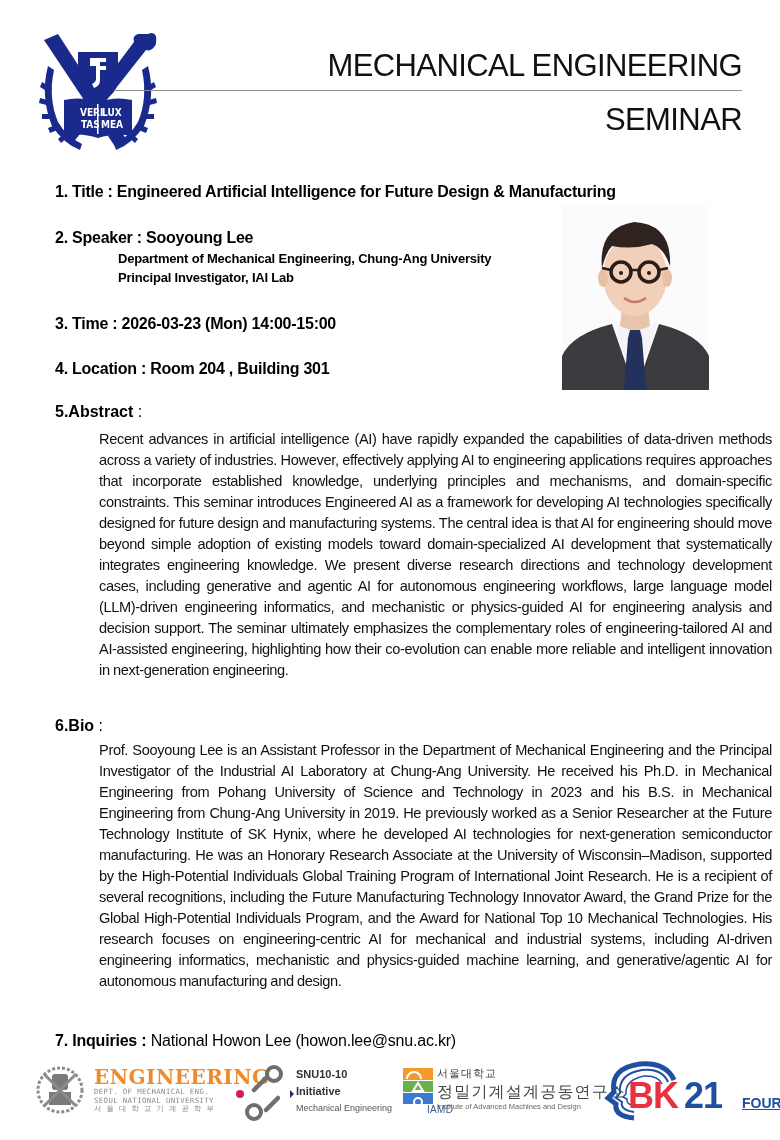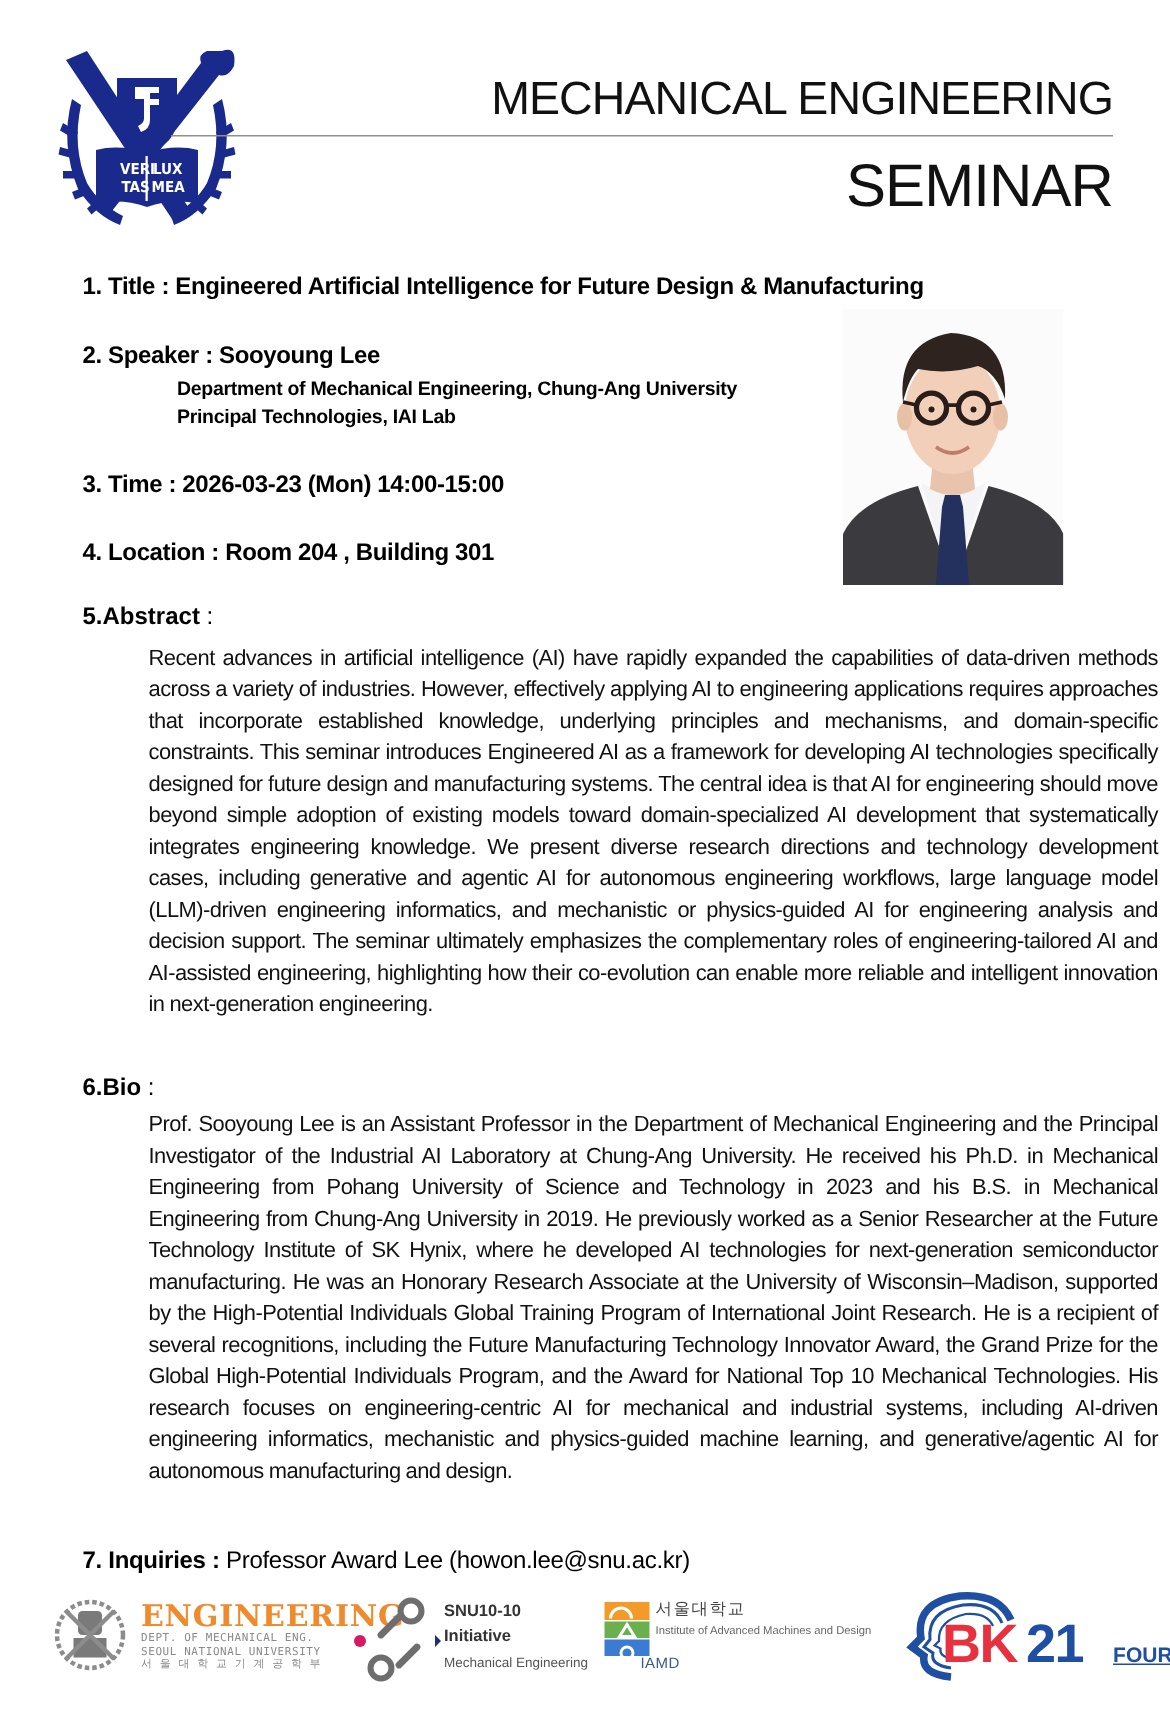--- a/index.html
+++ b/index.html
@@ -2,21 +2,21 @@
 <html><head>
   <meta charset="utf-8">
   <style>
     html, body { margin: 0; padding: 0; background: #ffffff; }
     body { width: 780px; height: 1140px; position: relative; overflow: hidden; font-family: "Liberation Sans", "DejaVu Sans", sans-serif; color: #000; }
 
     
     .logo-seal { position: absolute; left: 34px; top: 26px; width: 128px; height: 128px; }
     .header-title-1 { position: absolute; right: 38px; top: 48px; font-size: 31px; letter-spacing: -0.6px; font-weight: 400; color: #111; }
     .header-rule { position: absolute; left: 114px; right: 38px; top: 90px; height: 1px; background: #8f8f8f; }
-    .header-title-2 { position: absolute; right: 38px; top: 102px; font-size: 40px; letter-spacing: -0.6px; color: #111; }
+    .header-title-2 { position: absolute; right: 38px; top: 102px; font-size: 31px; letter-spacing: -0.6px; color: #111; }
 
     
     .item { position: absolute; left: 55px; font-weight: 700; font-size: 16px; letter-spacing: -0.25px; }
     .item-title { top: 183px; }
     .item-speaker { top: 229px; }
     .sub-line { position: absolute; left: 71px; font-weight: 700; font-size: 13px; letter-spacing: -0.2px; margin-left: 47px; }
     .sub-dept { top: 251px; }
     .sub-role { top: 270px; }
     .item-time { top: 315px; }
     .item-location { top: 360px; }
@@ -89,21 +89,21 @@
   </svg>
 </div>
 
 <div class="header-title-1">MECHANICAL ENGINEERING</div>
 <div class="header-rule"></div>
 <div class="header-title-2">SEMINAR</div>
 
 <div class="item item-title">1. Title : Engineered Artificial Intelligence  for Future Design &amp; Manufacturing</div>
 <div class="item item-speaker">2. Speaker : Sooyoung Lee</div>
 <div class="sub-line sub-dept">Department of Mechanical Engineering, Chung-Ang University</div>
-<div class="sub-line sub-role">Principal Technologies, IAI Lab</div>
+<div class="sub-line sub-role">Principal Investigator, IAI Lab</div>
 <div class="item item-time">3. Time : 2026-03-23 (Mon) 14:00-15:00</div>
 <div class="item item-location">4. Location : Room 204 , Building 301</div>
 
 <div class="photo">
   <svg viewBox="0 0 147 184" width="147" height="184">
     <rect width="147" height="184" fill="#fbfbfb"></rect>
 
     <path d="M0 184 L0 150 Q10 128 50 118 L73 184 Z" fill="#3b3b3f"></path>
     <path d="M147 184 L147 150 Q137 128 97 118 L74 184 Z" fill="#3b3b3f"></path>
 
@@ -131,21 +131,21 @@
     <path d="M62 92 Q73 100 84 92" fill="none" stroke="#c27c6c" stroke-width="2.5"></path>
   </svg>
 </div>
 
 <div class="section-head abstract-head"><b>5.Abstract</b><span> :</span></div>
 <div class="para abstract-text">Recent advances in artificial intelligence (AI) have rapidly expanded the capabilities of data-driven methods across a variety of industries. However, effectively applying AI to engineering applications requires approaches that incorporate established knowledge, underlying principles and mechanisms, and domain-specific constraints. This seminar introduces Engineered AI as a framework for developing AI technologies specifically designed for future design and manufacturing systems. The central idea is that AI for engineering should move beyond simple adoption of existing models toward domain-specialized AI development that systematically integrates engineering knowledge. We present diverse research directions and technology development cases, including generative and agentic AI for autonomous engineering workflows, large language model (LLM)-driven engineering informatics, and mechanistic or physics-guided AI for engineering analysis and decision support. The seminar ultimately emphasizes the complementary roles of engineering-tailored AI and AI-assisted engineering, highlighting how their co-evolution can enable more reliable and intelligent innovation in next-generation engineering.</div>
 
 <div class="section-head bio-head"><b>6.Bio</b><span> :</span></div>
 <div class="para bio-text">Prof. Sooyoung Lee is an Assistant Professor in the Department of Mechanical Engineering and the Principal Investigator of the Industrial AI Laboratory at Chung-Ang University. He received his Ph.D. in Mechanical Engineering from Pohang University of Science and Technology in 2023 and his B.S. in Mechanical Engineering from Chung-Ang University in 2019. He previously worked as a Senior Researcher at the Future Technology Institute of SK Hynix, where he developed AI technologies for next-generation semiconductor manufacturing. He was an Honorary Research Associate at the University of Wisconsin–Madison, supported by the High-Potential Individuals Global Training Program of International Joint Research. He is a recipient of several recognitions, including the Future Manufacturing Technology Innovator Award, the Grand Prize for the Global High-Potential Individuals Program, and the Award for National Top 10 Mechanical Technologies. His research focuses on engineering-centric AI for mechanical and industrial systems, including AI-driven engineering informatics, mechanistic and physics-guided machine learning,  and generative/agentic AI for autonomous manufacturing and design.</div>
 
-<div class="inquiry"><b>7. Inquiries :</b><span> Professor Award Lee (howon.lee@snu.ac.kr)</span></div>
+<div class="inquiry"><b>7. Inquiries :</b><span> National Howon Lee (howon.lee@snu.ac.kr)</span></div>
 
 <div class="footer">
   <svg class="f-seal" viewBox="0 0 48 48">
     <circle cx="24" cy="24" r="22" fill="none" stroke="#8c8c8c" stroke-width="3" stroke-dasharray="3 2"></circle>
     <rect x="16" y="8" width="16" height="16" rx="3" fill="#7a7a7a"></rect>
     <rect x="13" y="26" width="22" height="13" fill="#7a7a7a"></rect>
     <path d="M8 8 L40 40 M40 8 L8 40" stroke="#8c8c8c" stroke-width="3"></path>
   </svg>
 
   <div class="f-eng">
@@ -173,20 +173,21 @@
     <rect x="2" y="2" width="30" height="12" fill="#f39a2a"></rect>
     <path d="M6 13 A7 7 0 0 1 20 13" fill="none" stroke="#fff" stroke-width="2"></path>
     <rect x="2" y="15" width="30" height="11" fill="#6ab04c"></rect>
     <path d="M12 25 L17 17 L22 25 Z" fill="none" stroke="#fff" stroke-width="2"></path>
     <rect x="2" y="27" width="30" height="11" fill="#3b7bd1"></rect>
     <circle cx="17" cy="36" r="4" fill="none" stroke="#fff" stroke-width="2"></circle>
   </svg>
   <div class="f-iamd-label">IAMD</div>
   <div class="f-iamd-text">
     <div class="k1">서울대학교</div>
+    <div class="k2">정밀기계설계공동연구소</div>
     <div class="en">Institute of Advanced Machines and Design</div>
   </div>
 
   <svg class="f-bk-mark" viewBox="0 0 80 64">
     <path d="M30 58 Q10 56 12 44 L4 38 L10 32 Q6 8 36 4 Q62 2 70 20" fill="none" stroke="#1f4fa3" stroke-width="5"></path>
     <path d="M30 52 Q16 50 18 42 L12 38 L16 33 Q14 14 38 10 Q58 8 64 22" fill="none" stroke="#1f4fa3" stroke-width="2"></path>
     <path d="M30 46 Q22 44 23 39 L19 37 L22 34 Q21 20 40 16 Q54 15 58 24" fill="none" stroke="#1f4fa3" stroke-width="1.5"></path>
   </svg>
   <div class="f-bk-text"><span class="bk">BK</span><span class="num">21</span><span class="four">FOUR</span></div>
 </div>

